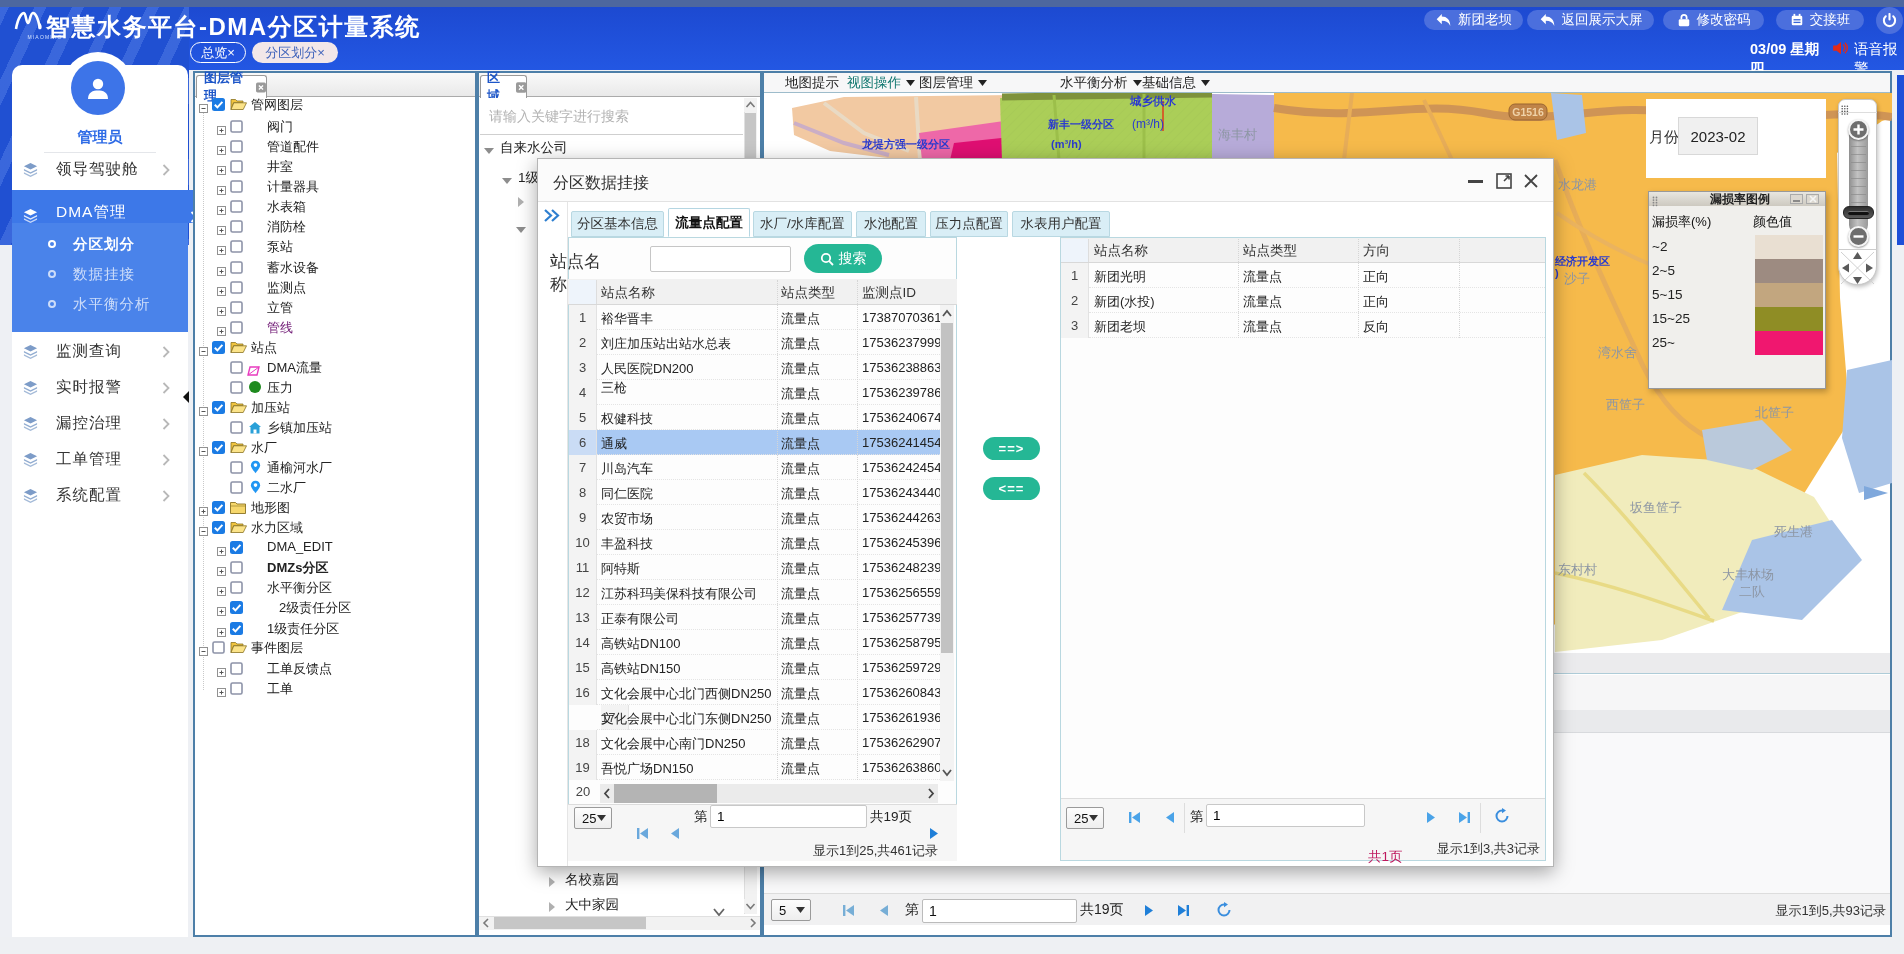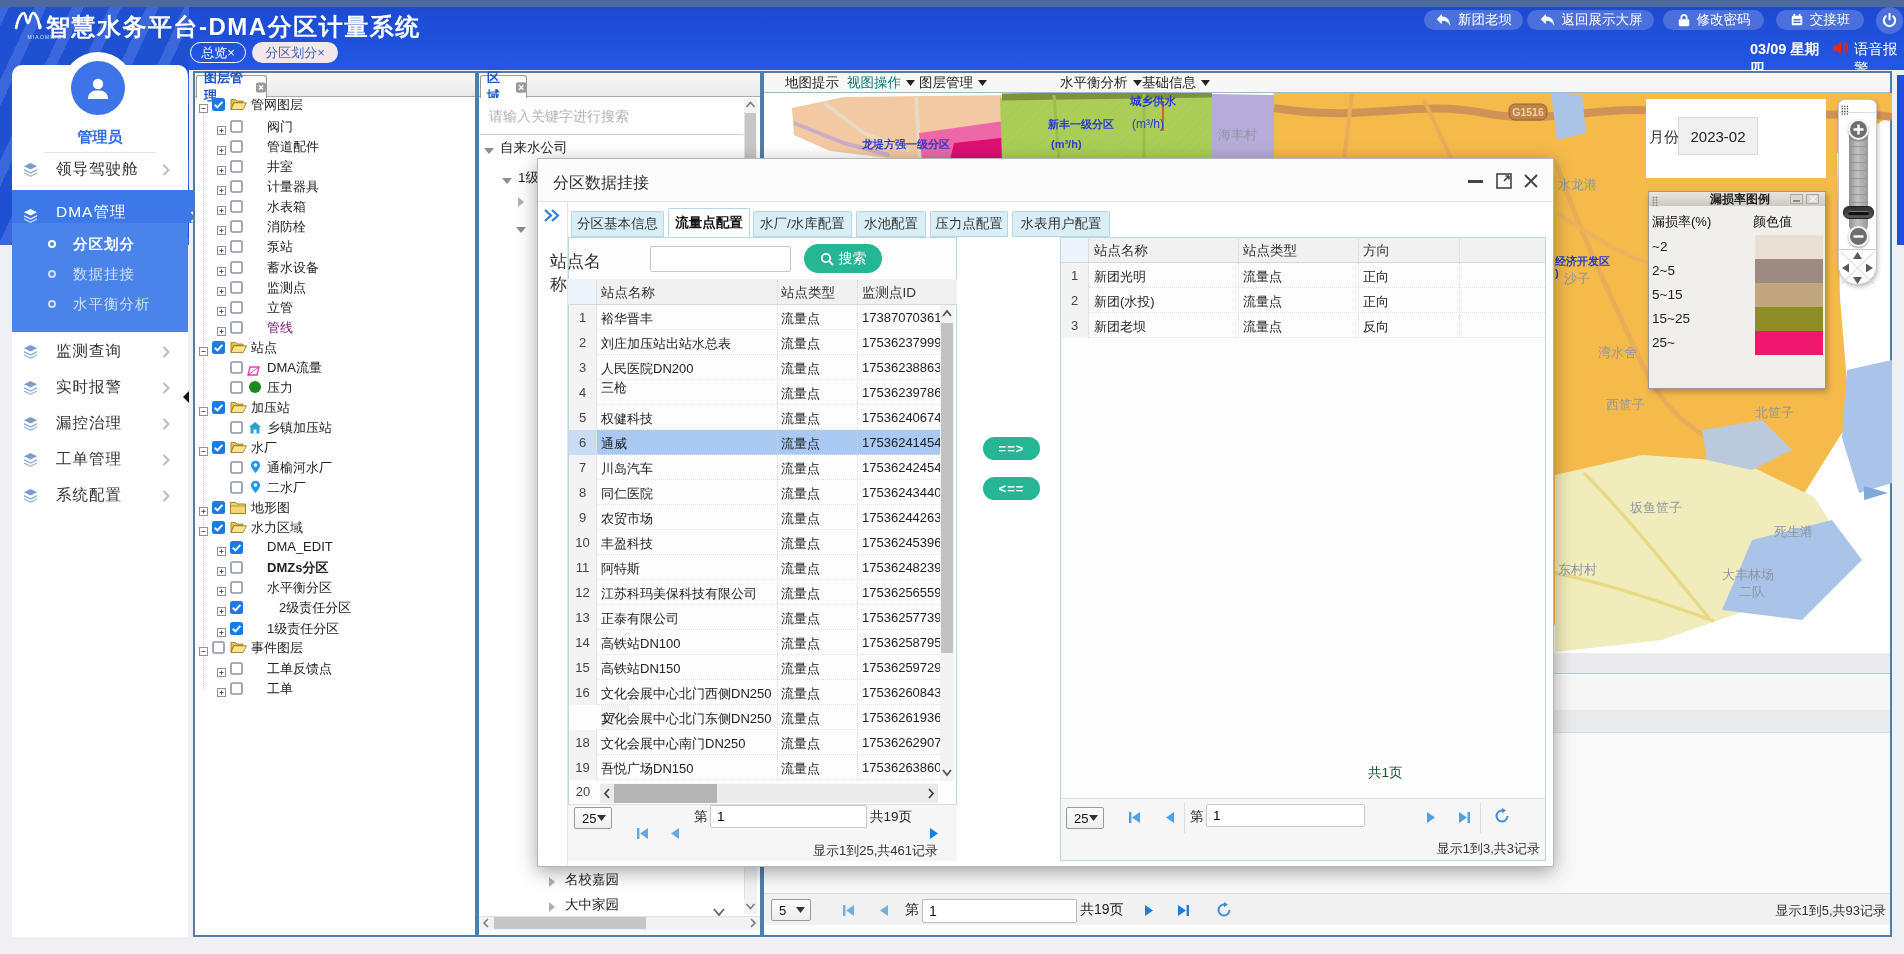--- a/index.html
+++ b/index.html
@@ -932,21 +932,21 @@
 <div style="position:absolute;left:1128px;top:810px;width:13px;height:13px;"><svg width="13" height="13" viewBox="0 0 13 13">
       <rect x="1" y="1" width="2.4" height="11" fill="#4aa3e8"></rect>
       <path d="M12 1 L4 6.5 L12 12 Z" fill="#4aa3e8"></path>
     </svg></div>
 <div style="position:absolute;left:1163px;top:810px;width:13px;height:13px;"><svg width="13" height="13" viewBox="0 0 13 13">
       <path d="M11 1 L3 6.5 L11 12 Z" fill="#4aa3e8"></path>
     </svg></div>
 <div style="position:absolute;left:1184px;top:803px;width:1px;height:30px;background:#ddd;"></div>
 <div style="position:absolute;left:1190px;top:808px;width:16px;height:16px;font-size:13.5px;color:#222;">第</div>
 <div style="position:absolute;left:1206px;top:804px;width:159px;height:23px;background:#fff;border:1px solid #c8c8c8;border-radius:2px;font-size:13.5px;"><span style="margin-left:6px;line-height:21px">1</span></div>
-<div style="position:absolute;left:1368px;top:764px;width:45px;height:16px;font-size:13.5px;color:#14532d;">共1页</div>
+<div style="position:absolute;left:1368px;top:848px;width:45px;height:16px;font-size:13.5px;color:#be185d;">共1页</div>
 <div style="position:absolute;left:1425px;top:810px;width:13px;height:13px;"><svg width="13" height="13" viewBox="0 0 13 13">
       <path d="M2 1 L10 6.5 L2 12 Z" fill="#4aa3e8"></path>
     </svg></div>
 <div style="position:absolute;left:1458px;top:810px;width:13px;height:13px;"><svg width="13" height="13" viewBox="0 0 13 13">
       <rect x="9.6" y="1" width="2.4" height="11" fill="#4aa3e8"></rect>
       <path d="M1 1 L9 6.5 L1 12 Z" fill="#4aa3e8"></path>
     </svg></div>
 <div style="position:absolute;left:1480px;top:803px;width:1px;height:30px;background:#ddd;"></div>
 <div style="position:absolute;left:1494px;top:808px;width:16px;height:16px;"><svg width="16" height="16" viewBox="0 0 16 16">
       <path d="M13.5 8 A 5.5 5.5 0 1 1 8 2.5" fill="none" stroke="#3a8ede" stroke-width="2"></path>

